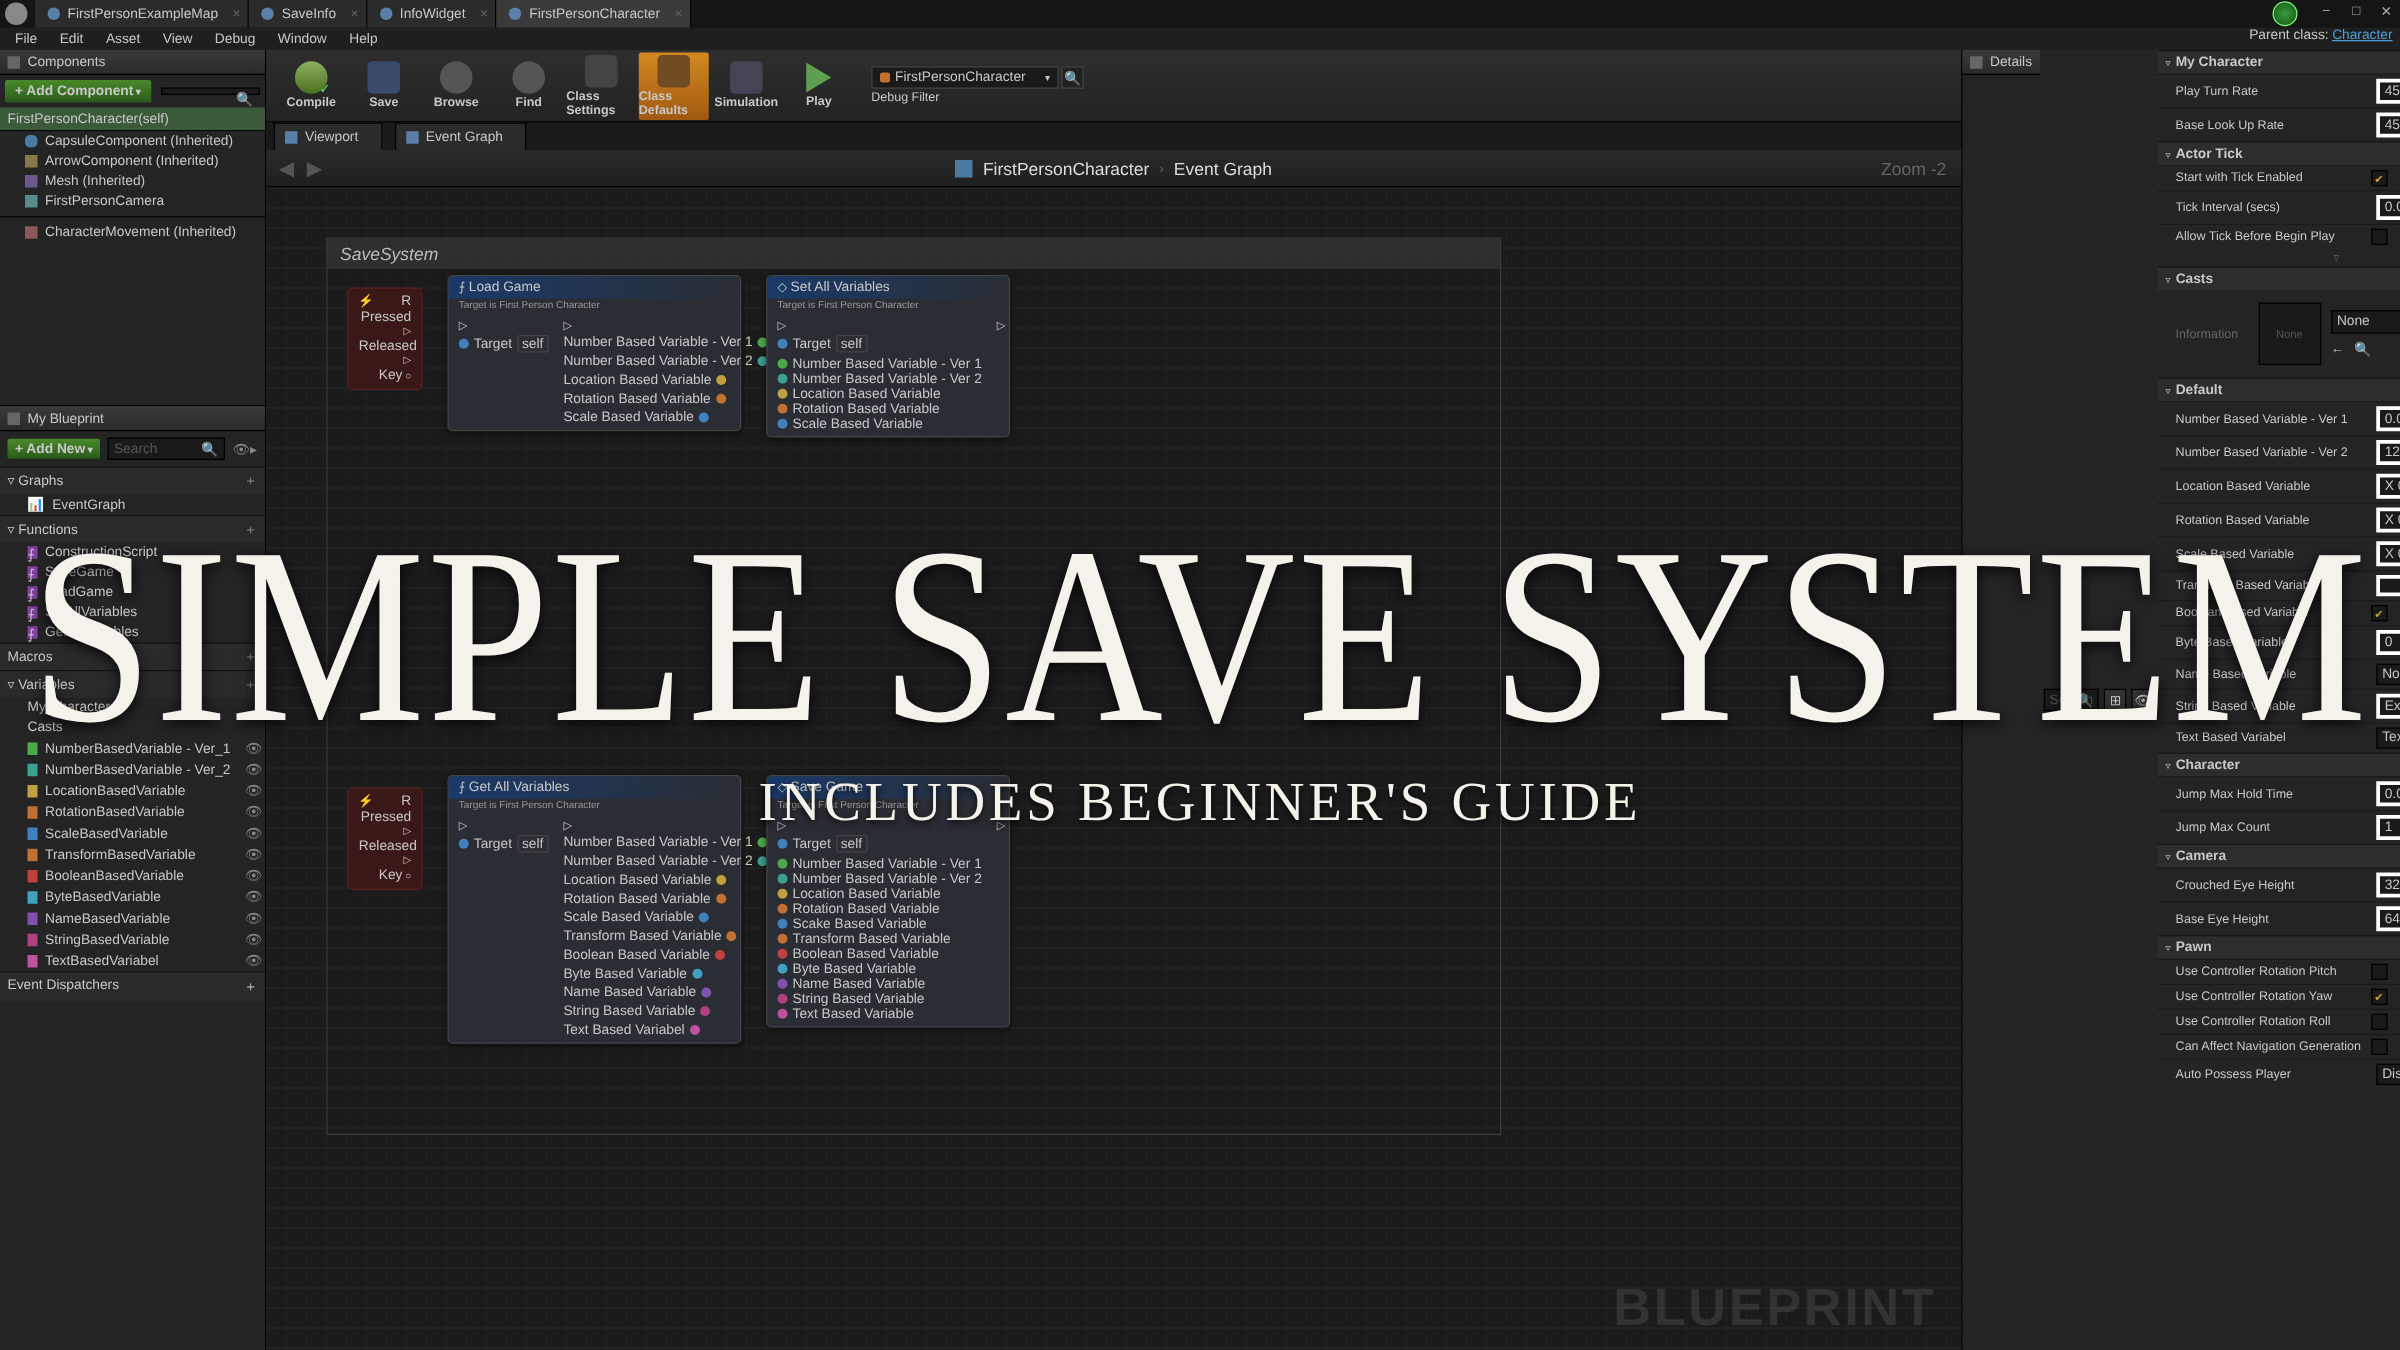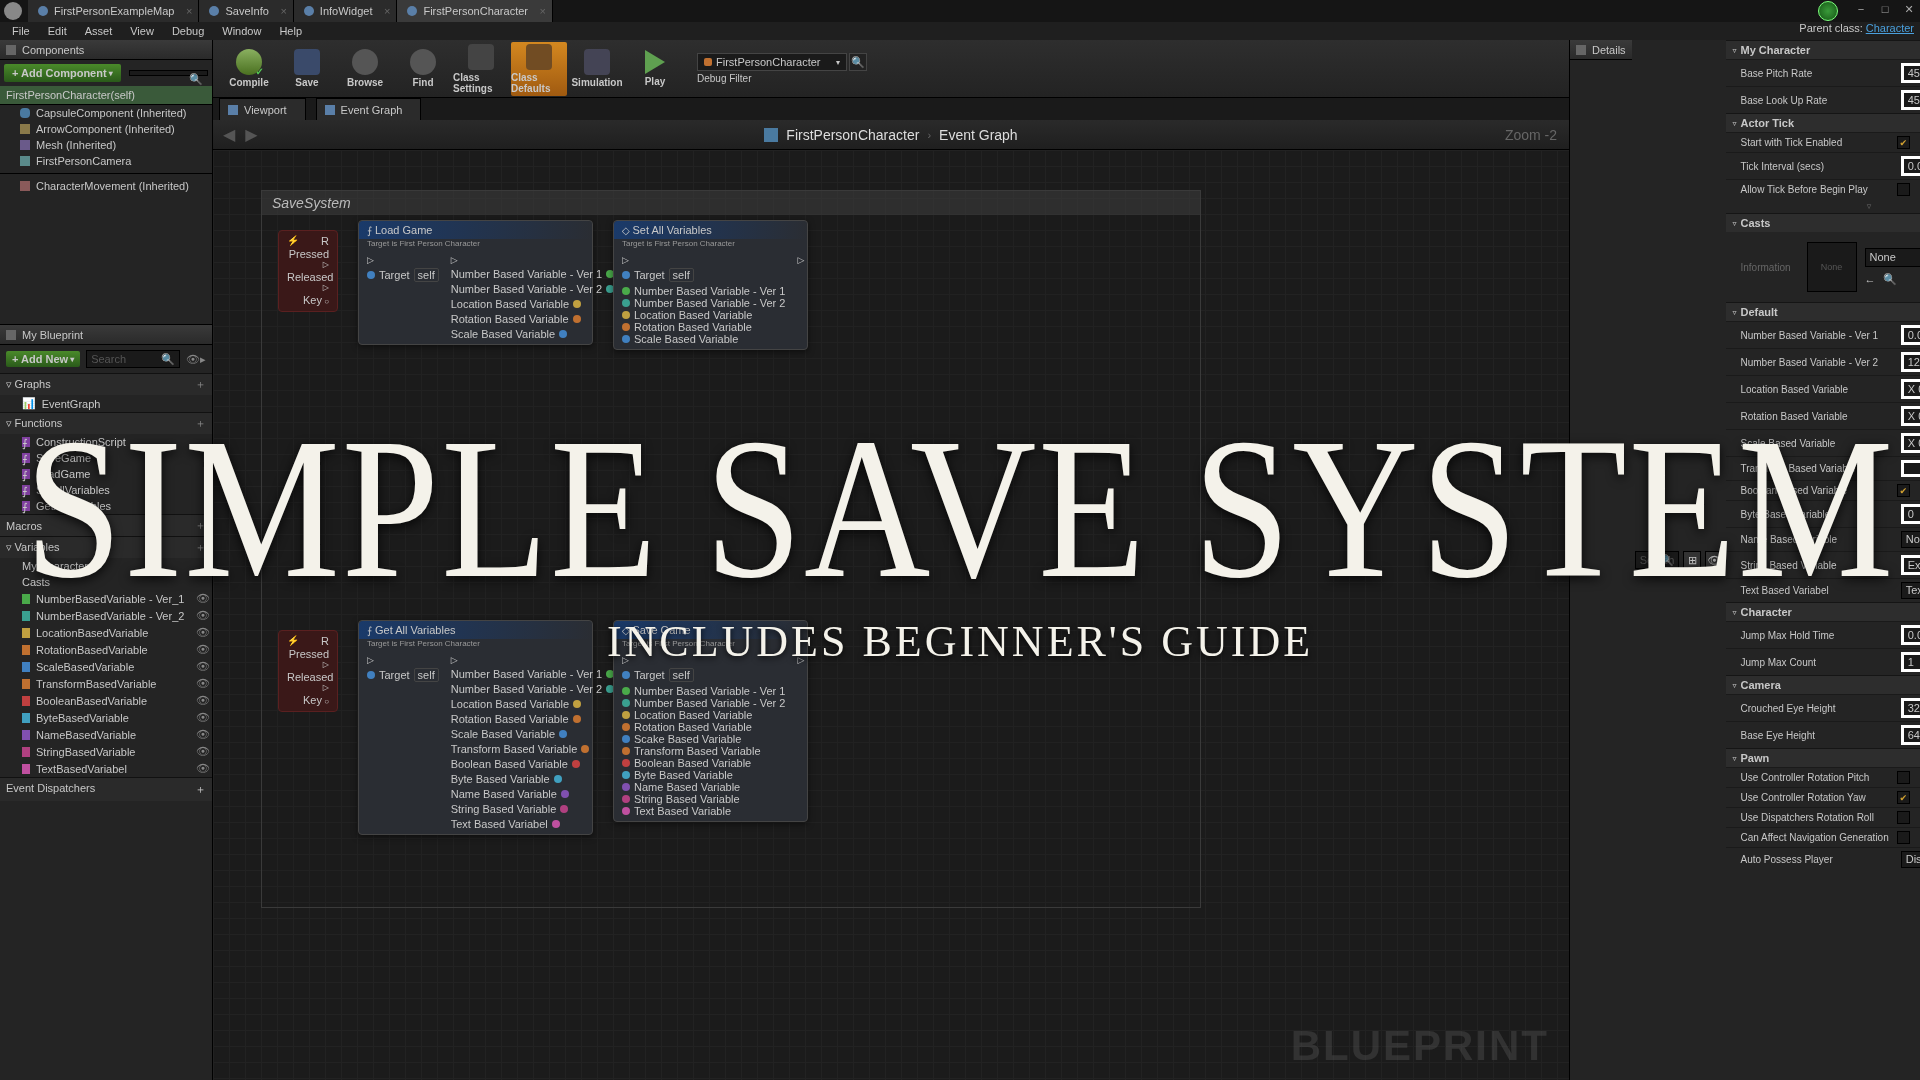--- a/index.html
+++ b/index.html
@@ -694,21 +694,21 @@
       <div class="search"><span style="color:#555">Search</span><span class="mag">🔍</span></div>
       <div class="btn">⊞</div>
       <div class="btn">👁</div>
     </div>
     <div id="details-host">
         <div class="cat">
           <span class="tri">▿</span>
           <b>My Character</b>
         </div>
         <div class="prop">
-          <div class="label">Base Pitch Rate</div>
+          <div class="label">Play Turn Rate</div>
           <div class="val">
             <span>45.0</span>
             <span class="spin">⇅</span>
           </div>
         </div>
         <div class="prop">
           <div class="label">Base Look Up Rate</div>
           <div class="val">
             <span>45.0</span>
             <span class="spin">⇅</span>
@@ -877,21 +877,21 @@
           <div class="label">Use Controller Rotation Pitch</div>
           <div class="cb"></div>
           <div style="width:88px"></div>
         </div>
         <div class="prop">
           <div class="label">Use Controller Rotation Yaw</div>
           <div class="cb">✔</div>
           <div style="width:88px"></div>
         </div>
         <div class="prop">
-          <div class="label">Use Dispatchers Rotation Roll</div>
+          <div class="label">Use Controller Rotation Roll</div>
           <div class="cb"></div>
           <div style="width:88px"></div>
         </div>
         <div class="prop">
           <div class="label">Can Affect Navigation Generation</div>
           <div class="cb"></div>
           <div style="width:88px"></div>
         </div>
         <div class="prop">
           <div class="label">Auto Possess Player</div>

